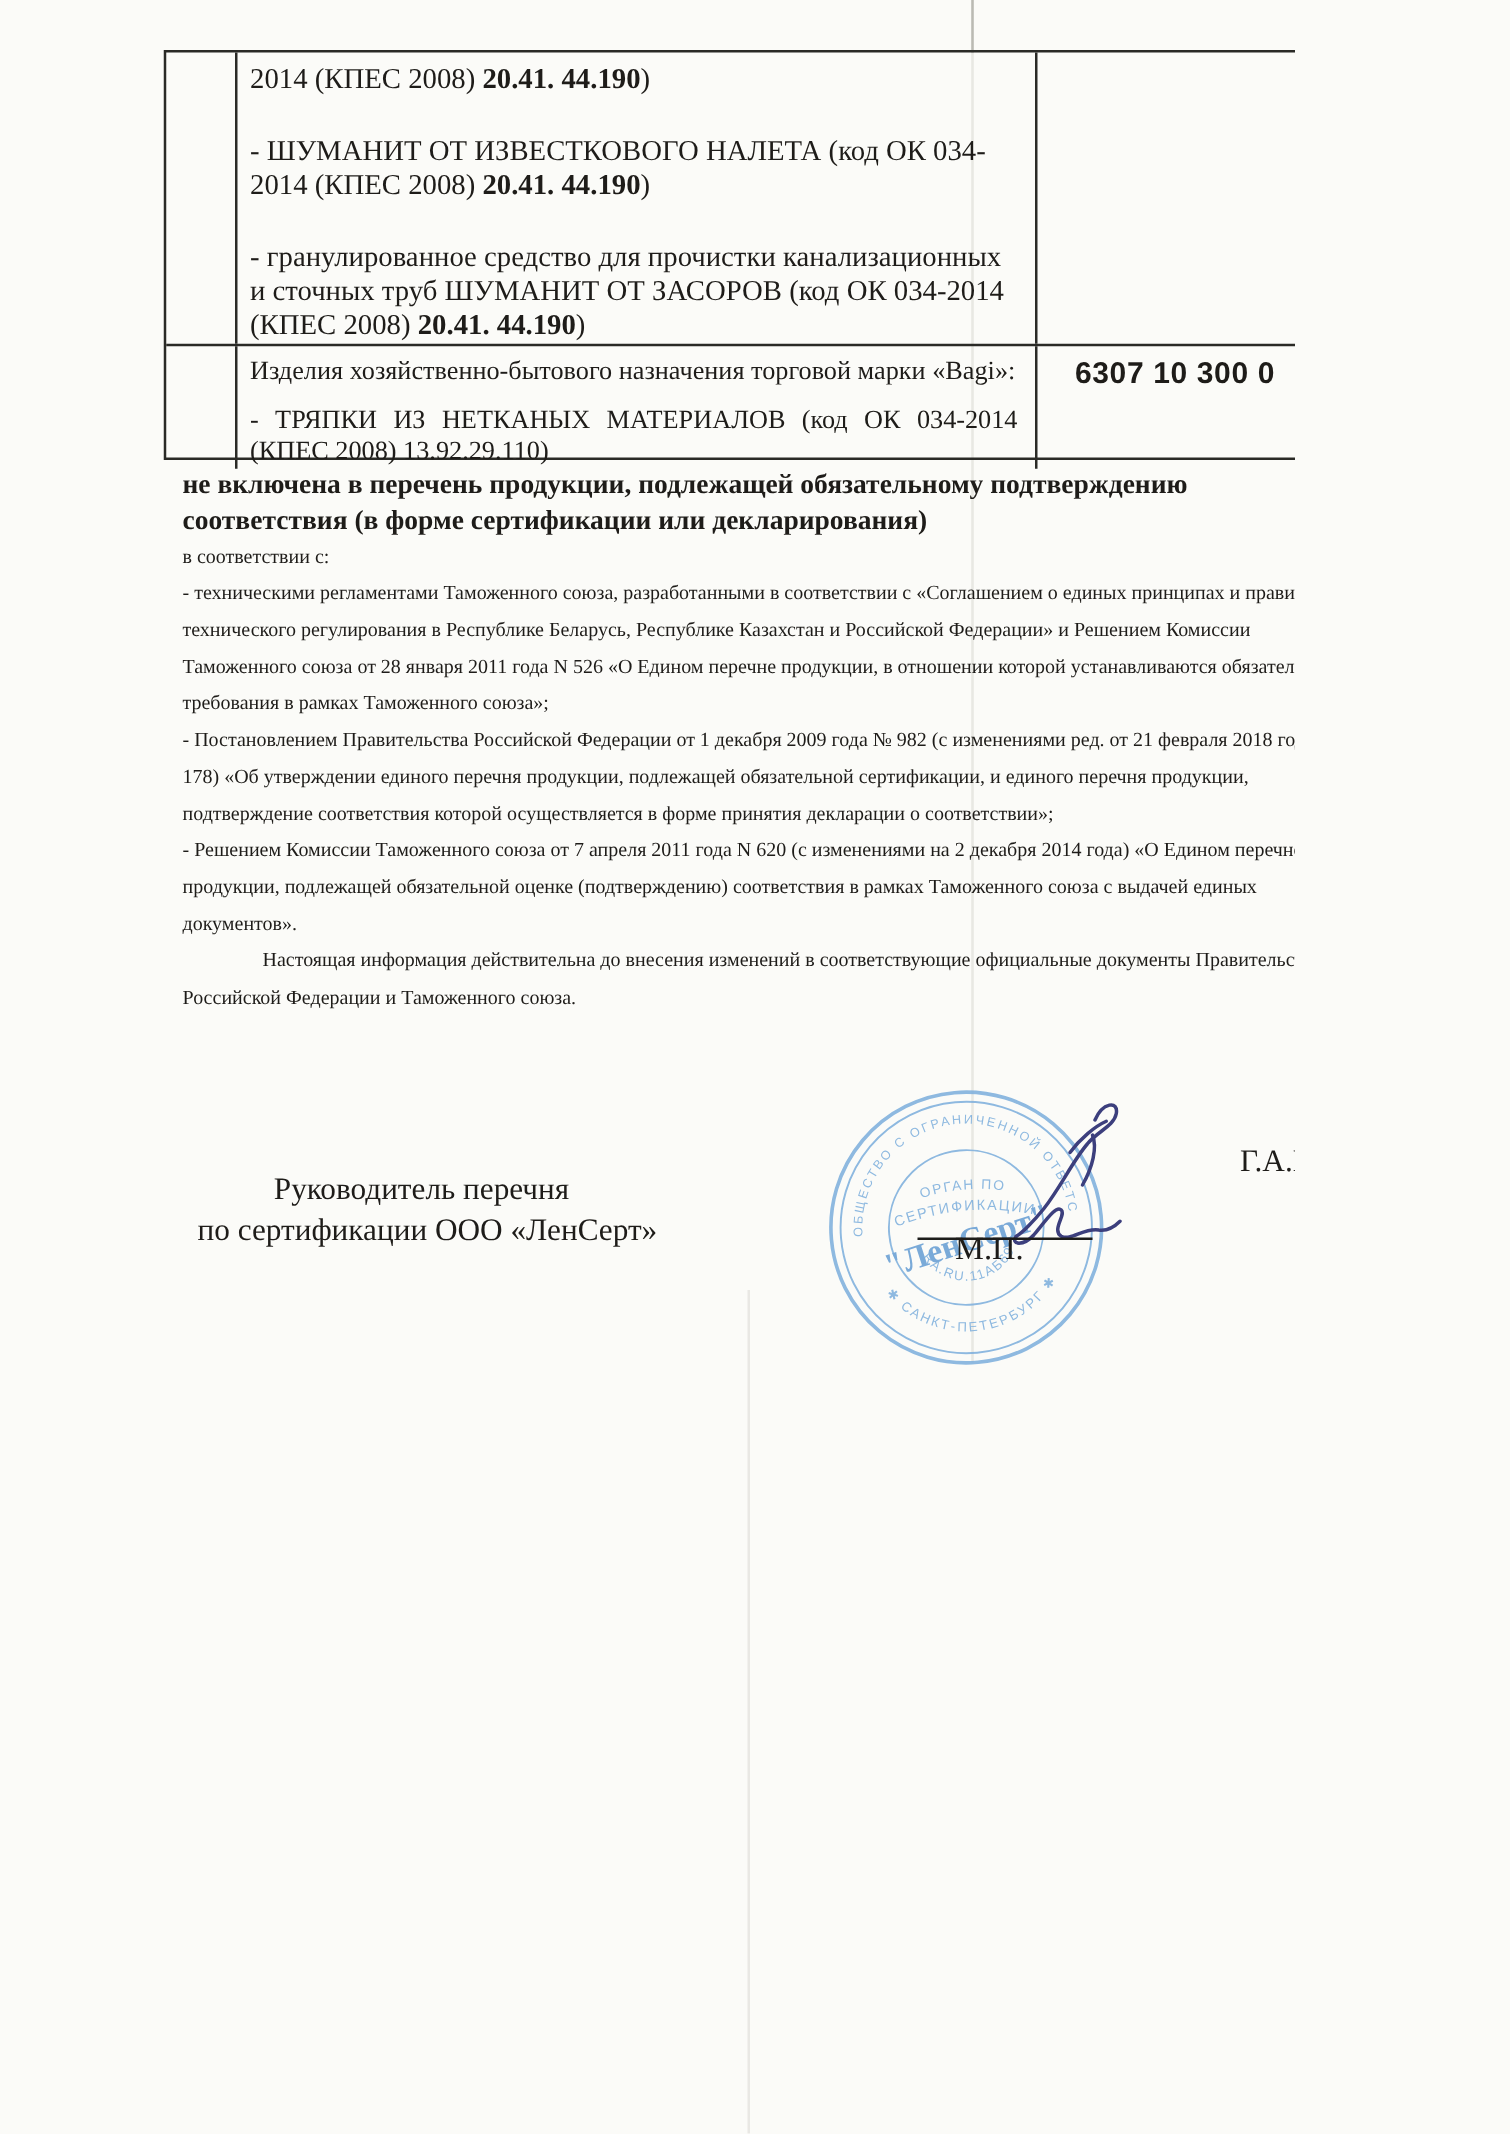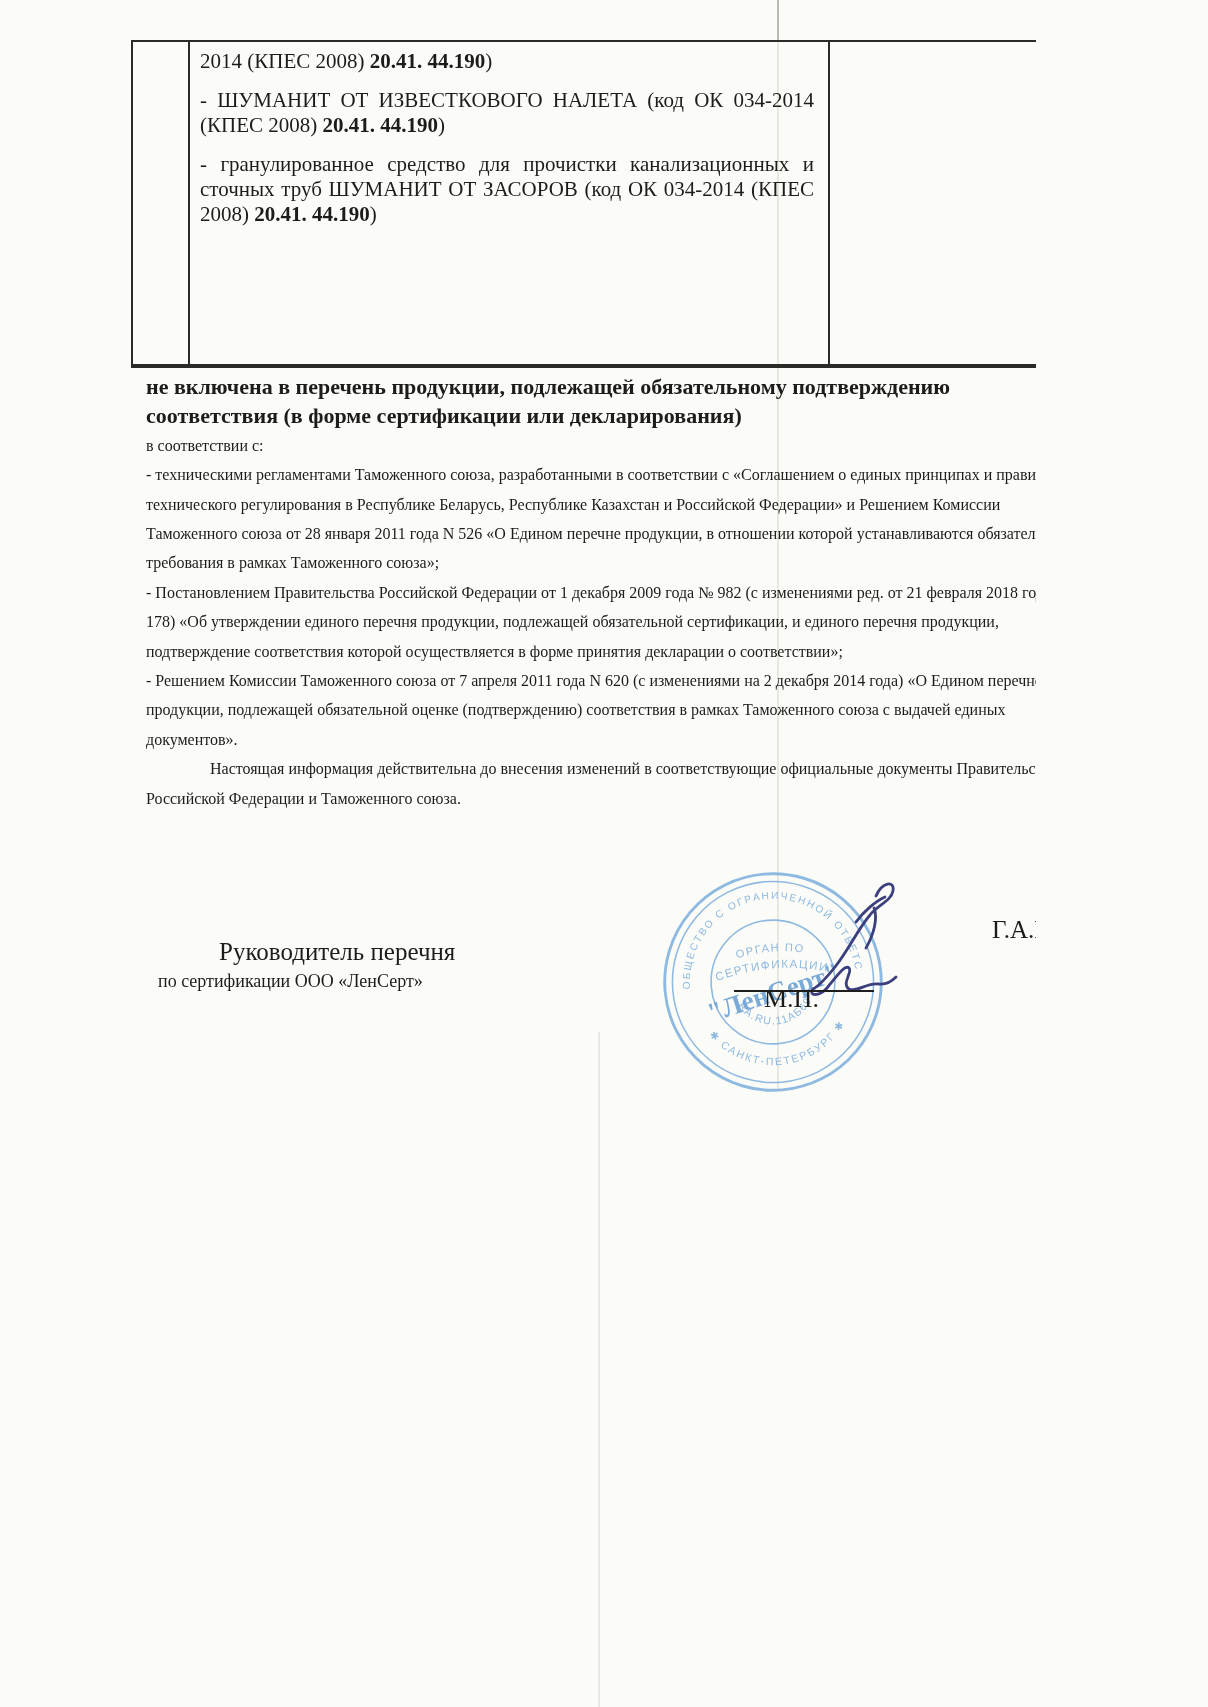--- a/index.html
+++ b/index.html
@@ -42,21 +42,21 @@
   .cell-item .b{font-weight:bold;}
 
   
   .body-text{position:absolute;left:146px;top:372px;width:940px;}
   .para{font-size:16px;line-height:29.4px;}
   .para.bold{font-weight:bold;font-size:22px;}
   .para.indent{text-indent:64px;}
 
   
   .sig-role1{position:absolute;left:219px;top:938px;font-size:25px;}
-  .sig-role2{position:absolute;left:158px;top:971px;font-size:18px;}
+  .sig-role2{position:absolute;left:158px;top:971px;font-size:25px;}
   .sig-name{position:absolute;left:992px;top:916px;font-size:25px;}
   .sig-line{position:absolute;left:734px;top:990px;width:140px;height:2px;background:#1d1d1b;}
   .mp{position:absolute;left:764px;top:984px;font-size:26px;}
 
   .stamp-svg{position:absolute;left:657px;top:866px;width:232px;height:232px;opacity:0.88;}
   .sign-svg{position:absolute;left:790px;top:878px;width:118px;height:128px;}
 </style>
 </head>
 <body>
 
@@ -73,20 +73,28 @@
     <div class="trow">
       <div class="cell-num"></div>
       <div class="cell-desc">
             <div class="cell-item"><span>2014 (КПЕС 2008) </span><span class="b">20.41. 44.190</span><span>)</span></div>
             <div class="cell-item"><span>- ШУМАНИТ ОТ ИЗВЕСТКОВОГО НАЛЕТА (код ОК 034-2014 (КПЕС 2008) </span><span class="b">20.41. 44.190</span><span>)</span></div>
             <div class="cell-item"><span>- гранулированное средство для прочистки канализационных и сточных труб ШУМАНИТ ОТ ЗАСОРОВ (код ОК 034-2014 (КПЕС 2008) </span><span class="b">20.41. 44.190</span><span>)</span></div>
           </div>
       <div class="cell-code"></div>
     </div>
 
+    <div class="trow">
+      <div class="cell-num"></div>
+      <div class="cell-desc">
+            <div class="cell-item"><span>Изделия хозяйственно-бытового назначения торговой марки «Bagi»:</span></div>
+            <div class="cell-item"><span>- ТРЯПКИ ИЗ НЕТКАНЫХ МАТЕРИАЛОВ (код ОК 034-2014 (КПЕС 2008) 13.92.29.110)</span></div>
+          </div>
+      <div class="cell-code">6307 10 300 0</div>
+    </div>
   </div>
   </div>
 
   <div class="body-text">
       <div class="para bold">не включена в перечень продукции, подлежащей обязательному подтверждению соответствия (в форме сертификации или декларирования)</div>
       <div class="para">в соответствии с:</div>
       <div class="para">- техническими регламентами Таможенного союза, разработанными в соответствии с «Соглашением о единых принципах и правилах технического регулирования в Республике Беларусь, Республике Казахстан и Российской Федерации» и Решением Комиссии Таможенного союза от 28 января 2011 года N 526 «О Едином перечне продукции, в отношении которой устанавливаются обязательные требования в рамках Таможенного союза»;</div>
       <div class="para">- Постановлением Правительства Российской Федерации от 1 декабря 2009 года № 982 (с изменениями ред. от 21 февраля 2018 года N 178) «Об утверждении единого перечня продукции, подлежащей обязательной сертификации, и единого перечня продукции, подтверждение соответствия которой осуществляется в форме принятия декларации о соответствии»;</div>
       <div class="para">- Решением Комиссии Таможенного союза от 7 апреля 2011 года N 620 (с изменениями на 2 декабря 2014 года) «О Едином перечне продукции, подлежащей обязательной оценке (подтверждению) соответствия в рамках Таможенного союза с выдачей единых документов».</div>
       <div class="para indent">Настоящая информация действительна до внесения изменений в соответствующие официальные документы Правительства Российской Федерации и Таможенного союза.</div>

